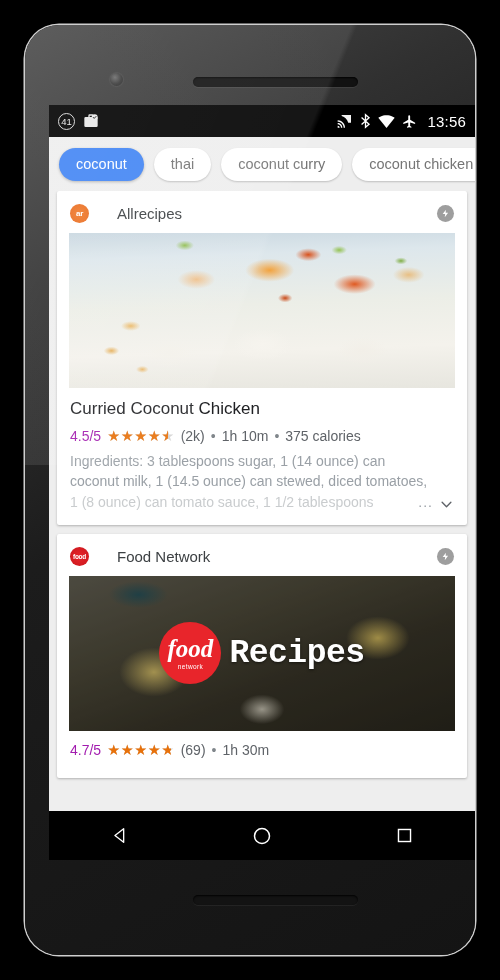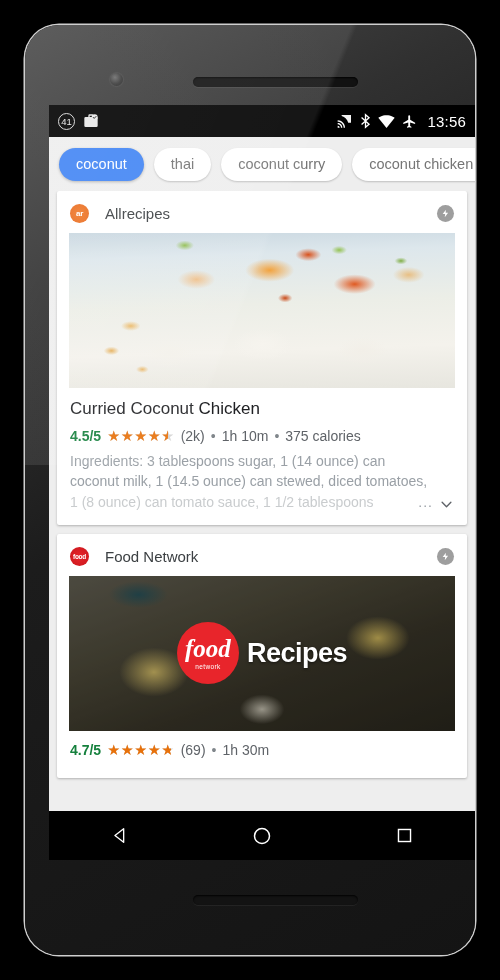--- a/index.html
+++ b/index.html
@@ -94,21 +94,21 @@
   .chip.selected { background: #4285F4; color: #fff; font-weight: 500; box-shadow: 0 1px 3px rgba(0,0,0,0.26); }
 
   
   #feed { height: 669px; background: #eeeeee; padding: 0 8px; overflow: hidden; }
   .card {
     background: #fff; border-radius: 2px; margin-bottom: 9px;
     box-shadow: 0 1px 2.5px rgba(0,0,0,0.26);
     overflow: hidden;
   }
   .card-header {
-    display: flex; align-items: center; gap: 16px;
+    display: flex; align-items: center; gap: 28px;
     padding: 13px 13px 10px 13px;
   }
   .pub-logo { width: 19px; height: 19px; border-radius: 50%; flex: 0 0 auto;
     display:flex; align-items:center; justify-content:center;
     font-size: 8px; font-weight: 700; color:#fff; letter-spacing:-0.3px; }
   .pub-logo.allrecipes { background: radial-gradient(circle at 50% 50%, #f07c2b 0%, #e8681c 100%); }
   .pub-logo.foodnetwork { background: radial-gradient(circle at 50% 50%, #e8252b 0%, #c8161c 100%); font-size:6.5px; }
   .pub-name { font-size: 15px; color: #3c4043; }
   .amp-icon {
     margin-left: auto; width: 17px; height: 17px; border-radius: 50%;
@@ -158,28 +158,29 @@
     gap: 8px; z-index: 2;
   }
   .fn-badge {
     width: 62px; height: 62px; border-radius: 50%; background: #e8252b;
     display:flex; flex-direction:column; align-items:center; justify-content:center;
     color:#fff; line-height:1;
   }
   .fn-badge .w1 { font-family: "Liberation Serif", serif; font-style: italic; font-size: 25px; font-weight: 700; }
   .fn-badge .w2 { font-size: 6.5px; letter-spacing: .4px; margin-top: 3px; }
   .fn-word {
-    color:#fff; font-size: 27px; font-weight: 700; letter-spacing:-0.5px;
+    color:#fff; font-size: 33px; font-weight: 700; letter-spacing:-0.5px;
     text-shadow: 0 1px 3px rgba(0,0,0,0.55);
+    font-family: Liberation Mono, monospace;
   }
 
   .card-body { padding: 11px 13px 13px 13px; }
   .recipe-title { font-size: 17px; color: #202124; margin-bottom: 9px; }
   .meta-row { display: flex; align-items: center; gap: 6px; font-size: 14px; color: #5f6368; margin-bottom: 7px; flex-wrap: nowrap; }
-  .rating-score { color: #15803d; font-weight: bold; }
+  .rating-score { color: #a21caf; }
   .stars { position: relative; display: inline-block; font-size: 14.5px; line-height: 1; letter-spacing: 0.5px; color: #d4d4d4; }
   .stars .fill { position: absolute; left: 0; top: 0; overflow: hidden; white-space: nowrap; color: #E8710A; }
   .meta-sep { color: #80868b; }
   .ingredients {
     font-size: 14px; color: #9aa0a6; line-height: 1.45;
     position: relative;
   }
   .ing-lastline { display: flex; align-items: flex-end; }
   .ing-fade { color: #c9ccce; text-align: center; }
   .ing-ellipsis { margin-left: auto; padding-right: 6px; color: #9aa0a6; letter-spacing: 1px; }

